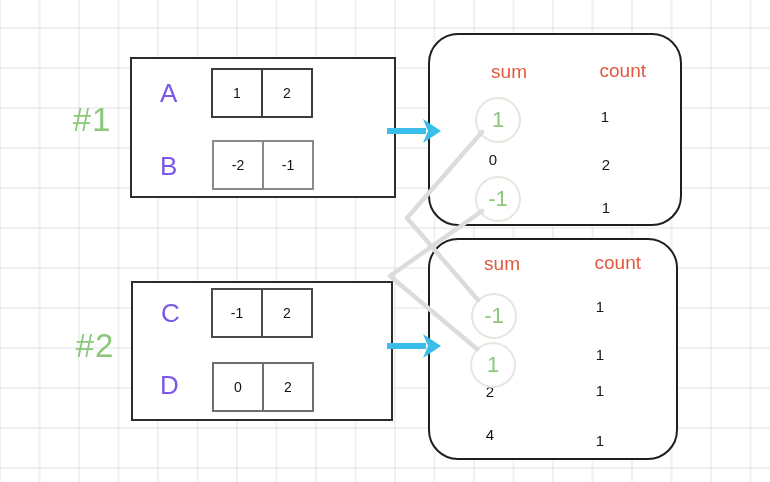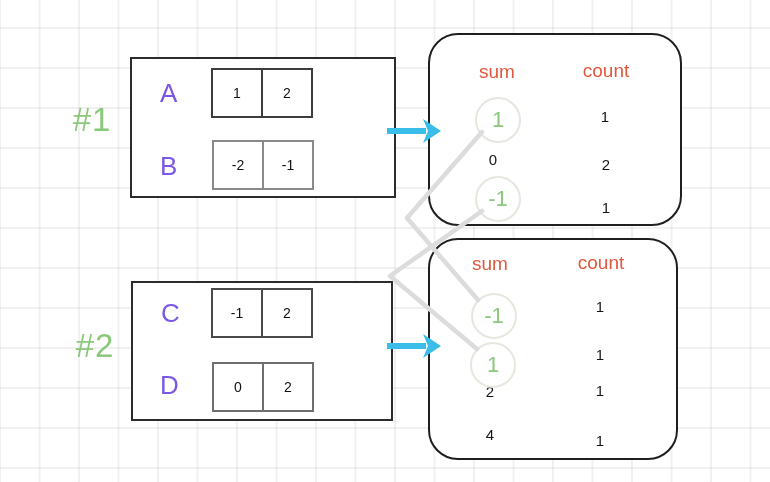--- a/index.html
+++ b/index.html
@@ -22,21 +22,21 @@
 
   .pair{display:flex;z-index:2;background:#fff;}
   .pair .cell{width:48px;height:46px;display:flex;align-items:center;justify-content:center;
     font-size:14px;color:#111;}
   .pair-a{border:2px solid #3c3c3c;} .pair-a .cell+.cell{border-left:2px solid #3c3c3c;}
   .pair-b{border:2px solid #8a8a8a;} .pair-b .cell+.cell{border-left:2px solid #8a8a8a;}
   .pair-c{border:2px solid #4a4a4a;} .pair-c .cell+.cell{border-left:2px solid #4a4a4a;}
   .pair-d{border:2px solid #6e6e6e;} .pair-d .cell+.cell{border-left:2px solid #6e6e6e;}
 
   .panel{border:2px solid #1f1f1f;border-radius:30px;background:#ffffff;z-index:1;}
-  .th{font-size:19px;color:#e0593e;text-align:center;z-index:2;}
+  .th{font-size:19px;color:#e0593e;text-align:right;z-index:2;}
   .val{font-size:15px;color:#151515;text-align:center;z-index:2;}
   .circle{width:42px;height:42px;border:2px solid #e4e8df;border-radius:50%;
     background:#fff;z-index:3;font-size:22px;color:#8bc87b;}
   svg.overlay{position:absolute;left:0;top:0;z-index:4;pointer-events:none;}
 </style>
 </head>
 <body>
 
 <div class="canvas">
 

